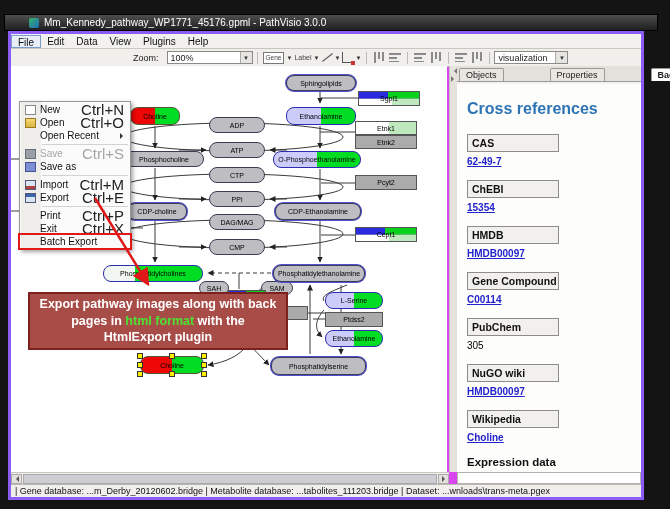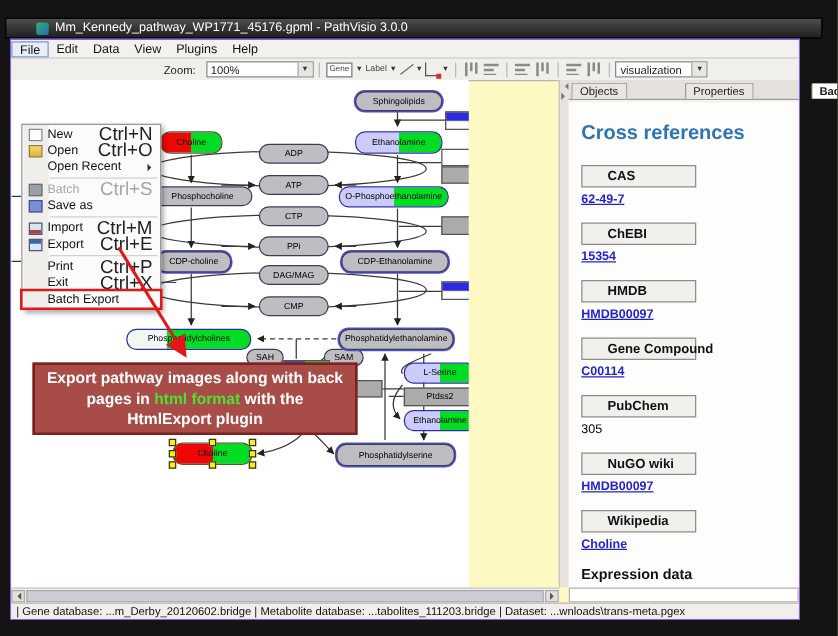--- a/index.html
+++ b/index.html
@@ -2,21 +2,21 @@
 <html><head>
 <meta charset="utf-8">
 <style>
   html,body{margin:0;padding:0;background:#161616;font-family:"Liberation Sans",sans-serif;}
   #page{position:relative;width:670px;height:509px;background:#141414;overflow:hidden;}
   
   #titlebar{position:absolute;left:4px;top:14px;width:654px;height:17px;
     background:linear-gradient(#4e4e4e,#1f1f1f);color:#fff;font-size:10px;
     display:flex;align-items:center;gap:5px;padding-left:24px;box-sizing:border-box;border:1px solid #000;}
   #app-icon{width:10px;height:10px;border-radius:2px;background:linear-gradient(135deg,#35b06a,#1d6fb8);flex:0 0 auto;}
-  #winbody{position:absolute;left:8px;top:31px;width:630px;height:463px;background:#fef9c3;border:1px solid #8b5cf6;box-sizing:content-box;}
+  #winbody{position:absolute;left:8px;top:31px;width:630px;height:463px;background:#d946ef;border:3px solid #8b5cf6;box-sizing:content-box;}
   
   #menubar{position:absolute;left:0;top:0;width:630px;height:14px;background:#f2f1ee;border-bottom:1px solid #c9c6c0;
     display:flex;align-items:center;font-size:10px;}
   .mi{padding:0 6px;height:13px;line-height:13px;color:#111;}
   .mi.open{background:#e8eef8;border:1px solid #7a9cc8;box-sizing:border-box;}
   
   #toolbar{position:absolute;left:0;top:15px;width:630px;height:17px;background:#f0efec;border-bottom:1px solid #b9b6b0;
     display:flex;align-items:center;font-size:9px;color:#222;}
   #toolbar .gap{width:8px;}
   .tsep{width:1px;height:12px;background:#bbb;margin:0 4px;}
@@ -32,34 +32,34 @@
      linear-gradient(#8a8a8a,#8a8a8a) 0 8px/10px 1px no-repeat;}
   .icon-cols{width:10px;height:11px;background:
      linear-gradient(#8a8a8a,#8a8a8a) 0 0/2px 11px no-repeat,
      linear-gradient(#8a8a8a,#8a8a8a) 4px 0/2px 7px no-repeat,
      linear-gradient(#8a8a8a,#8a8a8a) 8px 0/2px 9px no-repeat;}
   .icon-line{width:11px;height:11px;position:relative;}
   .icon-line::before{content:"";position:absolute;left:0;top:5px;width:13px;height:1px;background:#555;transform:rotate(-38deg);}
   .icon-elbow{width:10px;height:10px;border-left:1px solid #555;border-bottom:1px solid #555;position:relative;}
   .icon-elbow::after{content:"";position:absolute;right:-2px;bottom:-3px;width:4px;height:4px;background:#c33;}
   
-  #canvas{position:absolute;left:0;top:32px;width:366px;height:406px;background:#fff;overflow:hidden;}
+  #canvas{position:absolute;left:0;top:32px;width:436px;height:406px;background:#fff;overflow:hidden;}
   #splitter{position:absolute;left:438px;top:32px;width:8px;height:406px;background:#e6e3de;border-left:1px solid #c5c2bc;box-sizing:border-box;}
   #splitter .tri{width:0;height:0;margin:2px auto;border:3px solid transparent;}
   #splitter .tri.l{border-right-color:#777;}
   #splitter .tri.r{border-left-color:#777;}
   #sidepanel{position:absolute;left:446px;top:32px;width:184px;height:406px;background:#f4f3f0;box-sizing:border-box;}
   
   #tabs{display:flex;height:16px;font-size:9px;border-bottom:1px solid #9c9a95;padding-top:2px;box-sizing:border-box;background:#e4e1dc;gap:44px;}
   .tab{padding:1px 6px;border:1px solid #9c9a95;border-bottom:none;background:#e9e6e1;margin-left:2px;border-radius:2px 2px 0 0;color:#222;white-space:nowrap;}
   .tab.active{background:#fdfdfc;font-weight:bold;position:relative;top:0px;}
   #panel-content{position:absolute;left:0;top:18px;width:184px;height:388px;background:#fdfdfc;overflow:hidden;padding:8px 10px;box-sizing:border-box;}
   #xref-heading{color:#2e74b5;font-weight:bold;font-size:16px;margin:8px 0 16px 0;}
   .xsec{margin-bottom:13px;}
-  .xsec .xbox{width:92px;border:1px solid #8f8d88;background:#f1f0ed;font-weight:bold;font-size:10.5px;color:#111;padding:2px 20px;box-sizing:border-box;white-space:nowrap;}
+  .xsec .xbox{width:92px;border:1px solid #8f8d88;background:#f1f0ed;font-weight:bold;font-size:10.5px;color:#111;padding:2px 4px;box-sizing:border-box;white-space:nowrap;}
   .xsec .xval{margin-top:4px;font-size:10px;}
   .xsec .xval.link{color:#2323cc;font-weight:bold;text-decoration:underline;}
   #panel-footer{font-weight:bold;font-size:11.5px;color:#111;margin-top:4px;}
   
   #hscroll{position:absolute;left:0;top:438px;width:438px;height:12px;background:#f1f0ee;border-top:1px solid #c9c6c0;box-sizing:border-box;display:flex;align-items:center;}
   #hscroll .arr{width:11px;height:10px;background:#e3e1dc;border:1px solid #aaa;box-sizing:border-box;display:flex;align-items:center;justify-content:center;}
   #hscroll .arr span{width:0;height:0;border:3px solid transparent;}
   #hscroll .arr.left span{border-right-color:#555;margin-left:-2px;}
   #hscroll .arr.right span{border-left-color:#555;margin-right:-2px;}
   #hscroll .thumb{flex:1;height:10px;background:#cfcdd4;border:1px solid #a9a7ae;margin:0 1px;box-sizing:border-box;}
@@ -355,21 +355,21 @@
           <span class="micon"></span>
           <span class="mlabel">Open Recent</span>
           <span class="mshort"></span>
           <span class="msub"></span>
         </div>
         <div class="msep"></div>
         <div class="mrow disabled">
           <span class="micon">
             <span class="ic save"></span>
           </span>
-          <span class="mlabel">Batch</span>
+          <span class="mlabel">Save</span>
           <span class="mshort">Ctrl+S</span>
         </div>
         <div class="mrow">
           <span class="micon">
             <span class="ic saveas"></span>
           </span>
           <span class="mlabel">Save as</span>
           <span class="mshort"></span>
         </div>
         <div class="msep"></div>

